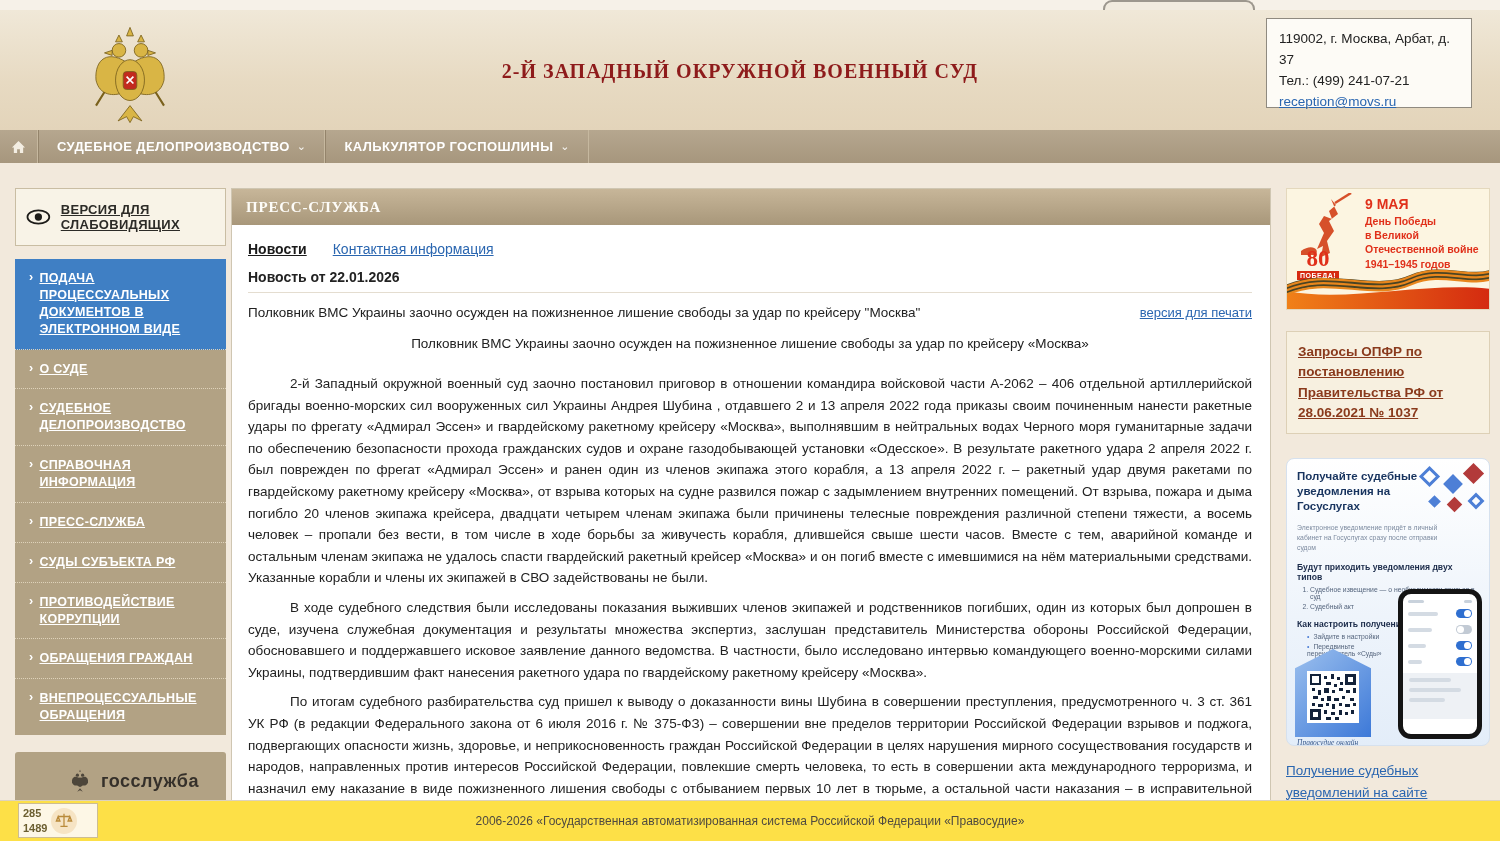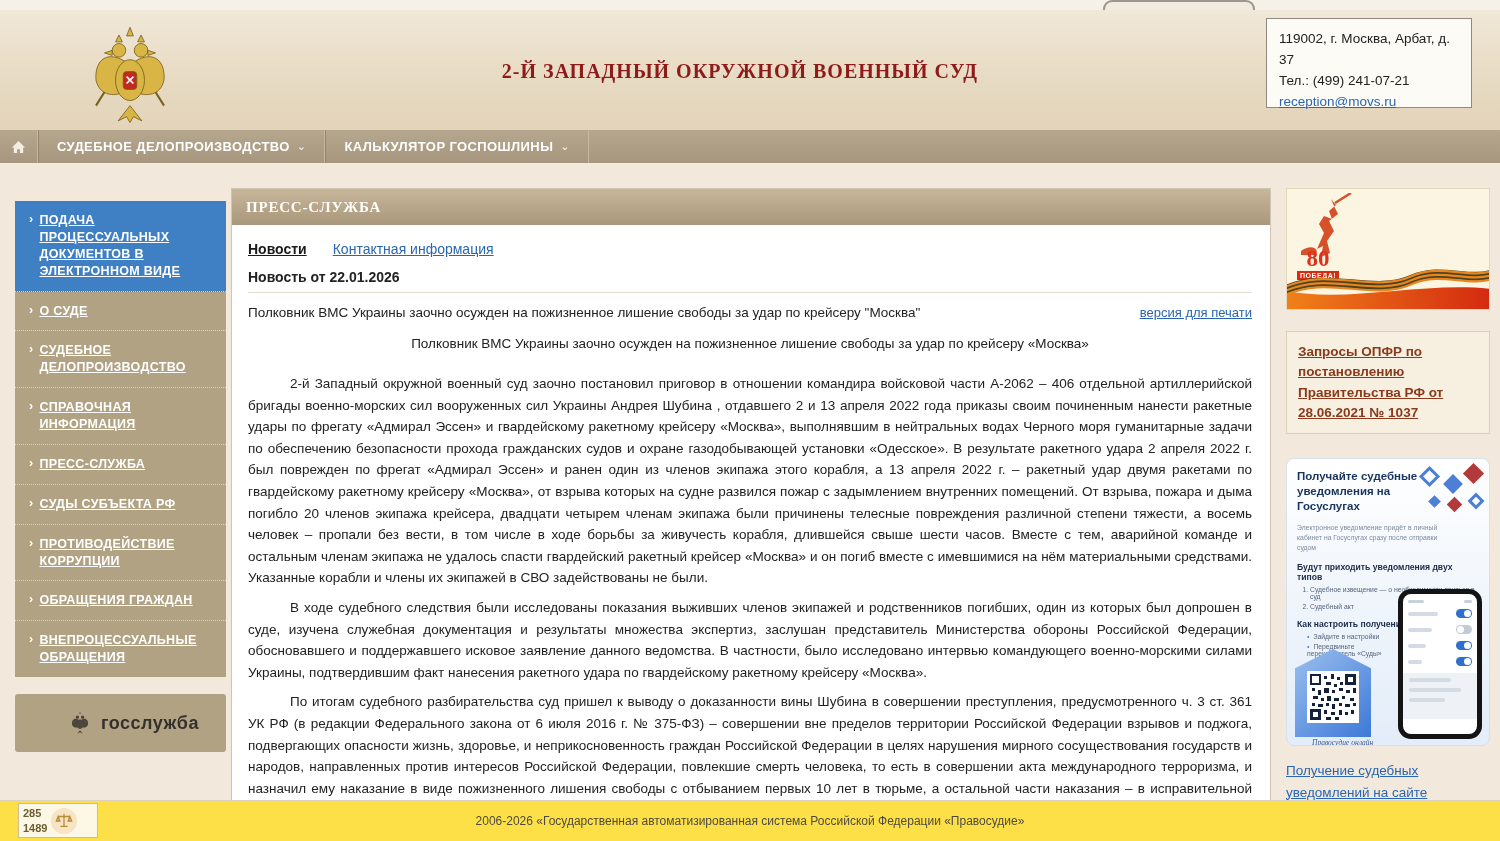--- a/index.html
+++ b/index.html
@@ -91,21 +91,21 @@
   .gos-ol { margin:4px 0 0 13px; }
   .gos-ol li { font-size:6.8px; color:#55657d; margin-bottom:3px; }
   .gos-ul { margin:4px 0 0 10px; list-style:none; }
   .gos-ul li { font-size:6.8px; color:#55657d; margin-bottom:3px; width:95px; }
   .gos-ul li::before { content:"•"; color:#4d7fd6; margin-right:4px; }
   .qr-house { position:absolute; left:8px; bottom:8px; width:76px; height:88px;
     background:linear-gradient(135deg,#9cc0ee,#3d79d8); 
     clip-path:polygon(50% 0, 100% 22%, 100% 100%, 0 100%, 0 22%); 
     display:flex; align-items:center; justify-content:center; }
   .qr-box { width:52px; height:52px; background:#fff; padding:3px; margin-top:8px; }
-  .qr-caption { position:absolute; left:25px; bottom:-2px; font-family:"Liberation Serif", serif;
+  .qr-caption { position:absolute; left:10px; bottom:-2px; font-family:"Liberation Serif", serif;
     font-style:italic; font-size:7.5px; color:#3a5a8c; }
   .phone { position:absolute; right:7px; bottom:6px; width:84px; height:150px;
     background:#fff; border:5px solid #141414; border-radius:13px; padding:6px 5px; overflow:hidden; }
   .ph-top { display:flex; justify-content:space-between; margin-bottom:6px; }
   .ph-top b { width:16px; height:3px; background:#c9d2dc; border-radius:2px; }
   .ph-row { display:flex; justify-content:space-between; align-items:center; margin-bottom:7px; }
   .ph-row .bar { width:30px; height:4px; background:#d4dbe3; border-radius:2px; }
   .toggle { width:16px; height:9px; border-radius:5px; position:relative; }
   .toggle.on { background:#2f6fd0; } .toggle.off { background:#c2cad4; }
   .toggle::after { content:""; position:absolute; top:1px; width:7px; height:7px; border-radius:50%; background:#fff; }
@@ -169,20 +169,27 @@
     <span>СУДЕБНОЕ ДЕЛОПРОИЗВОДСТВО</span>
     <span class="chev">⌄</span>
   </div>
   <div class="nav-item">
     <span>КАЛЬКУЛЯТОР ГОСПОШЛИНЫ</span>
     <span class="chev">⌄</span>
   </div>
 </div>
 
 <div class="sidebar">
+  <div class="a11y-box">
+    <svg width="34" height="22" viewBox="0 0 34 22">
+      <ellipse cx="17" cy="11" rx="15" ry="9" fill="none" stroke="#1c1b18" stroke-width="2.4"></ellipse>
+      <circle cx="17" cy="11" r="5" fill="#1c1b18"></circle>
+    </svg>
+    <span class="label">ВЕРСИЯ ДЛЯ СЛАБОВИДЯЩИХ</span>
+  </div>
 
   <div class="menu">
 
       <div class="menu-item active">
         <span class="arrow">›</span>
         <span class="mi-label">ПОДАЧА ПРОЦЕССУАЛЬНЫХ ДОКУМЕНТОВ В ЭЛЕКТРОННОМ ВИДЕ</span>
       </div>
 
       <div class="menu-item">
         <span class="arrow">›</span>
@@ -275,20 +282,30 @@
     <div class="vb-statue">
       <svg width="66" height="64" viewBox="0 0 66 64">
         <path d="M44 10 L60 0" stroke="#d6502a" stroke-width="2.5" fill="none"></path>
         <path d="M40 6 L45 12 L38 18 L41 26 L33 23 L28 31 L33 40 L26 56 L32 53 L30 64 L39 60 L36 48 L43 38 L38 28 L47 21 L43 13 Z" fill="#d6502a"></path>
         <path d="M10 58 C20 50 30 56 24 62 L10 62 Z" fill="#d6502a"></path>
       </svg>
     </div>
     <div class="vb-logo">
       <div class="vb-num">80</div>
       <div class="vb-pobeda">ПОБЕДА!</div>
+    </div>
+    <div class="vb-text">
+      <div class="vb-date">9 МАЯ</div>
+      <div>
+
+      <div class="vb-line">День Победы</div>
+          <div class="vb-line">в Великой</div>
+          <div class="vb-line">Отечественной войне</div>
+          <div class="vb-line">1941–1945 годов</div>
+        </div>
     </div>
     <svg class="vb-ribbon" viewBox="0 0 204 48">
       <defs>
         <linearGradient id="flame" x1="0" y1="0" x2="1" y2="0">
           <stop offset="0" stop-color="#f08018"></stop>
             <stop offset="1" stop-color="#d42a10"></stop>
         </linearGradient>
       </defs>
       <path d="M0 48 L0 30 C60 42 140 20 204 28 L204 48 Z" fill="url(#flame)"></path>
       <g fill="none">

